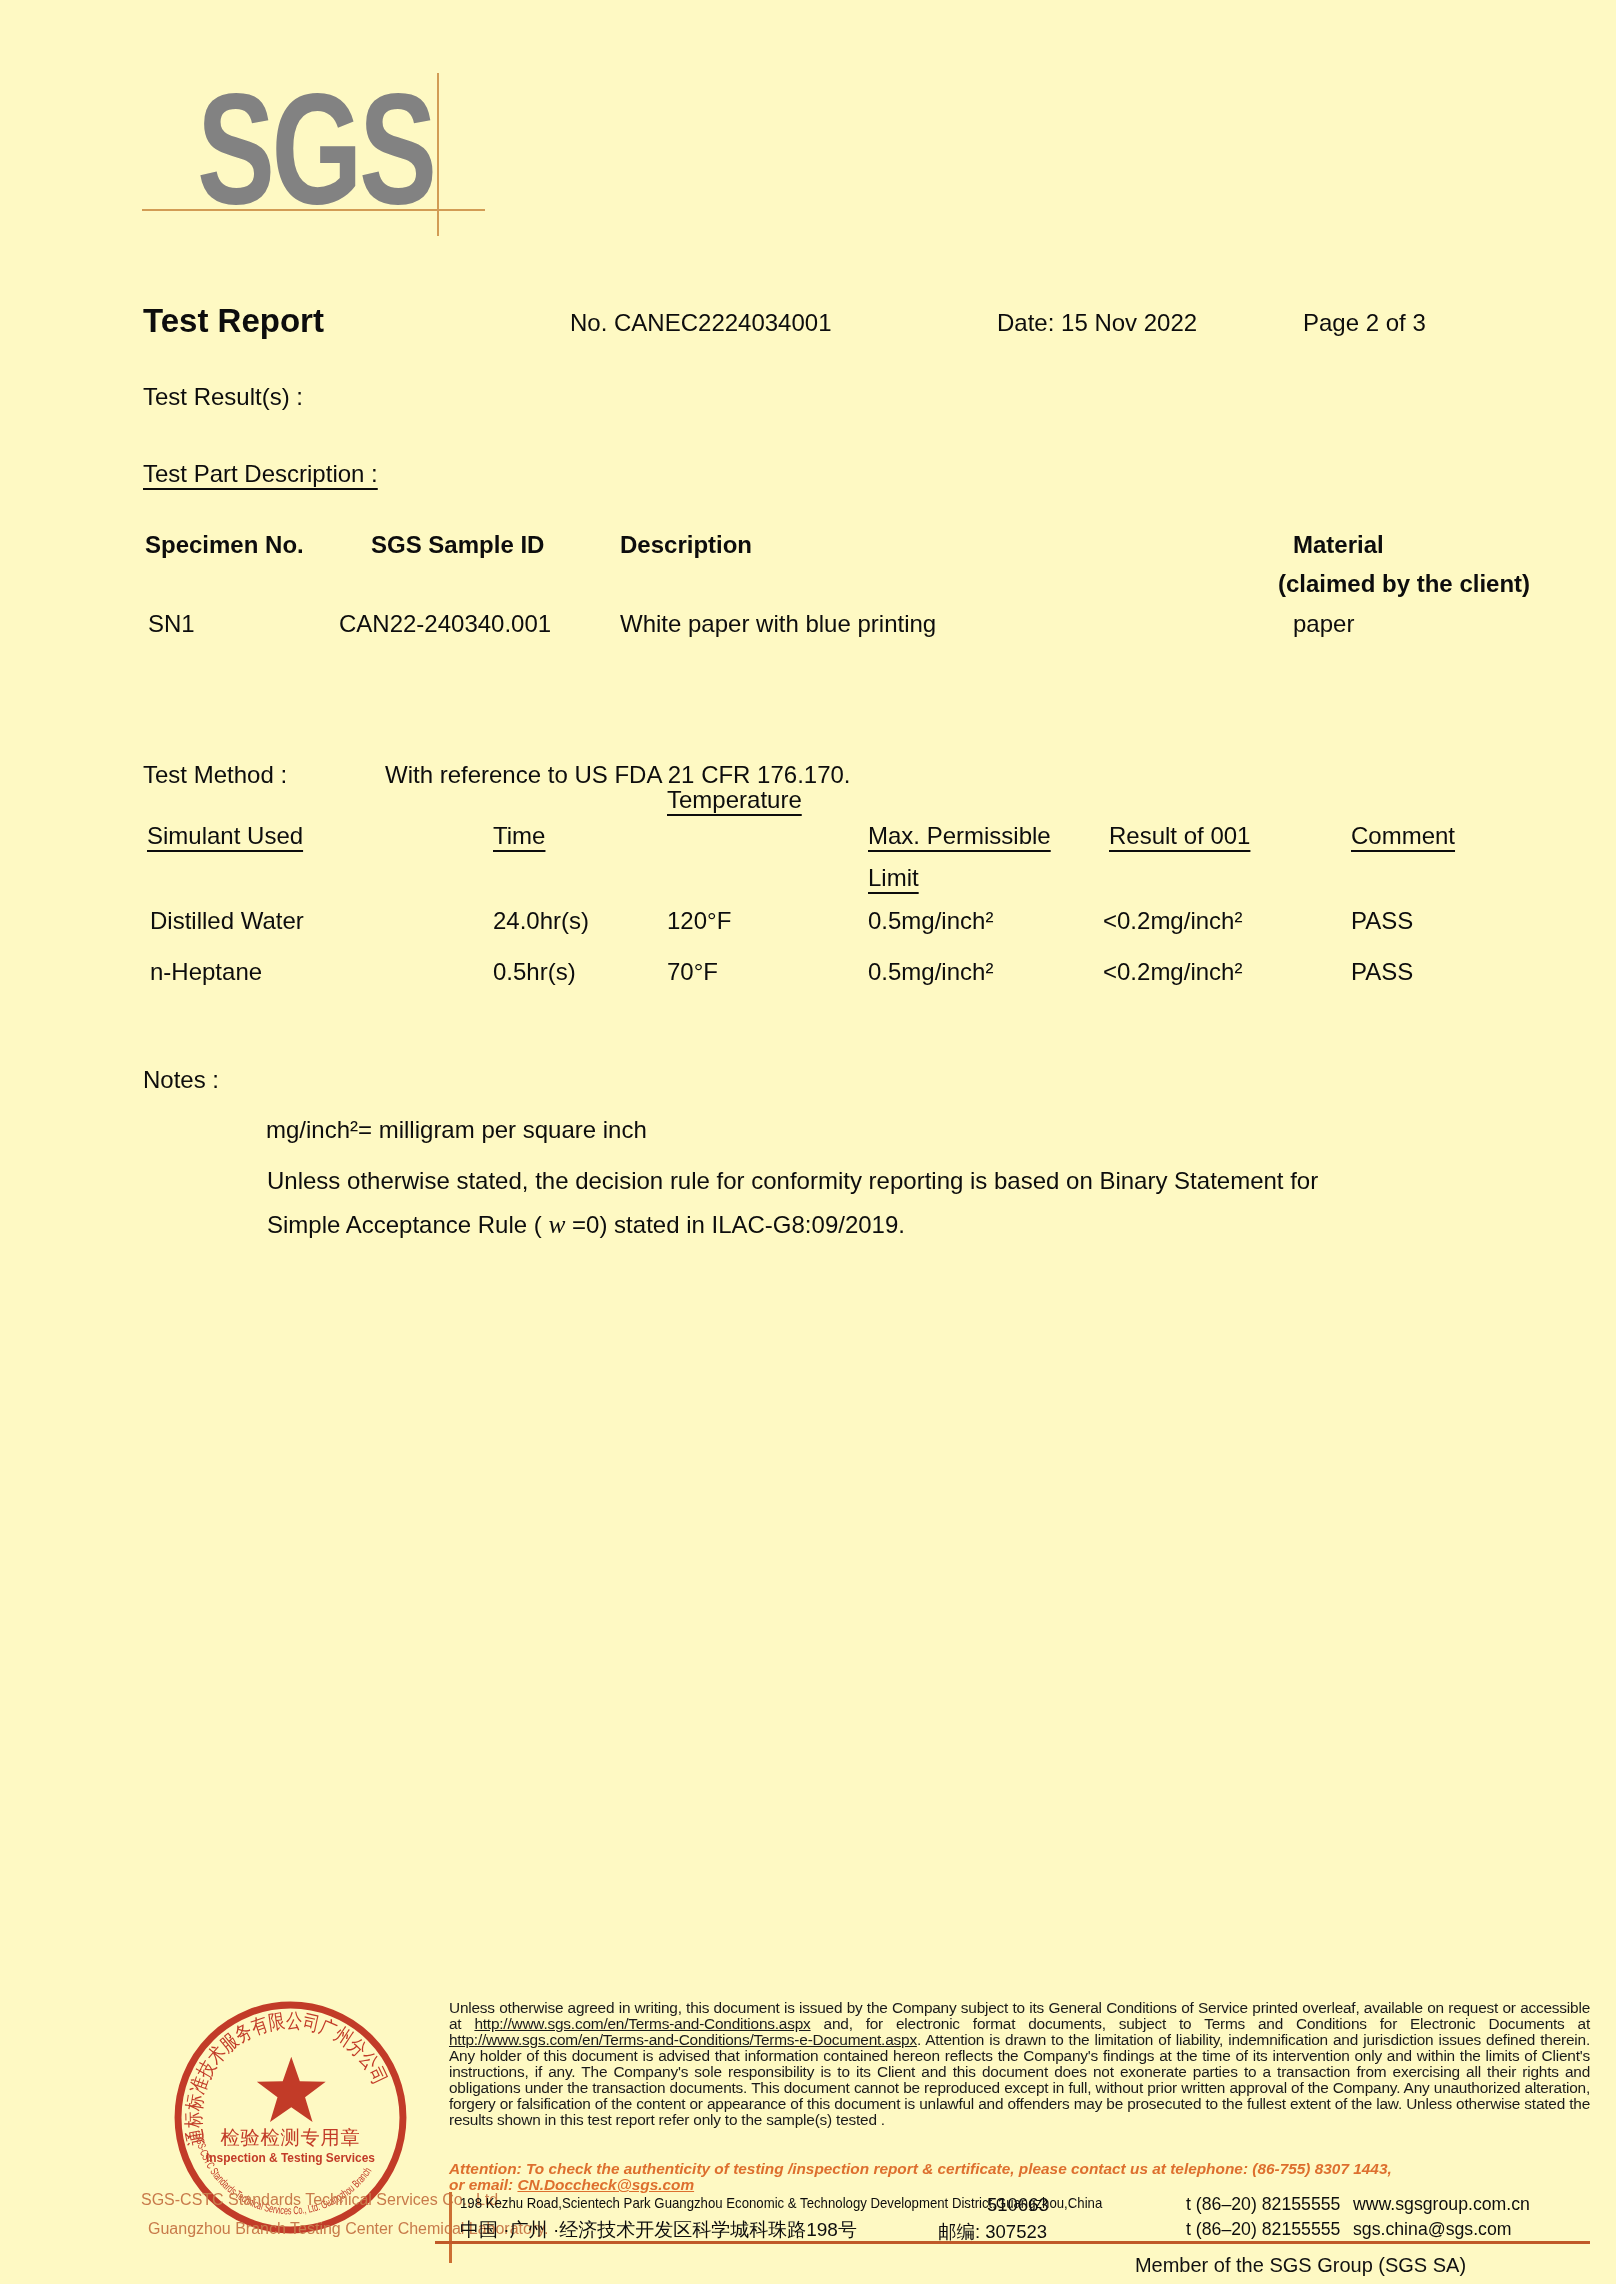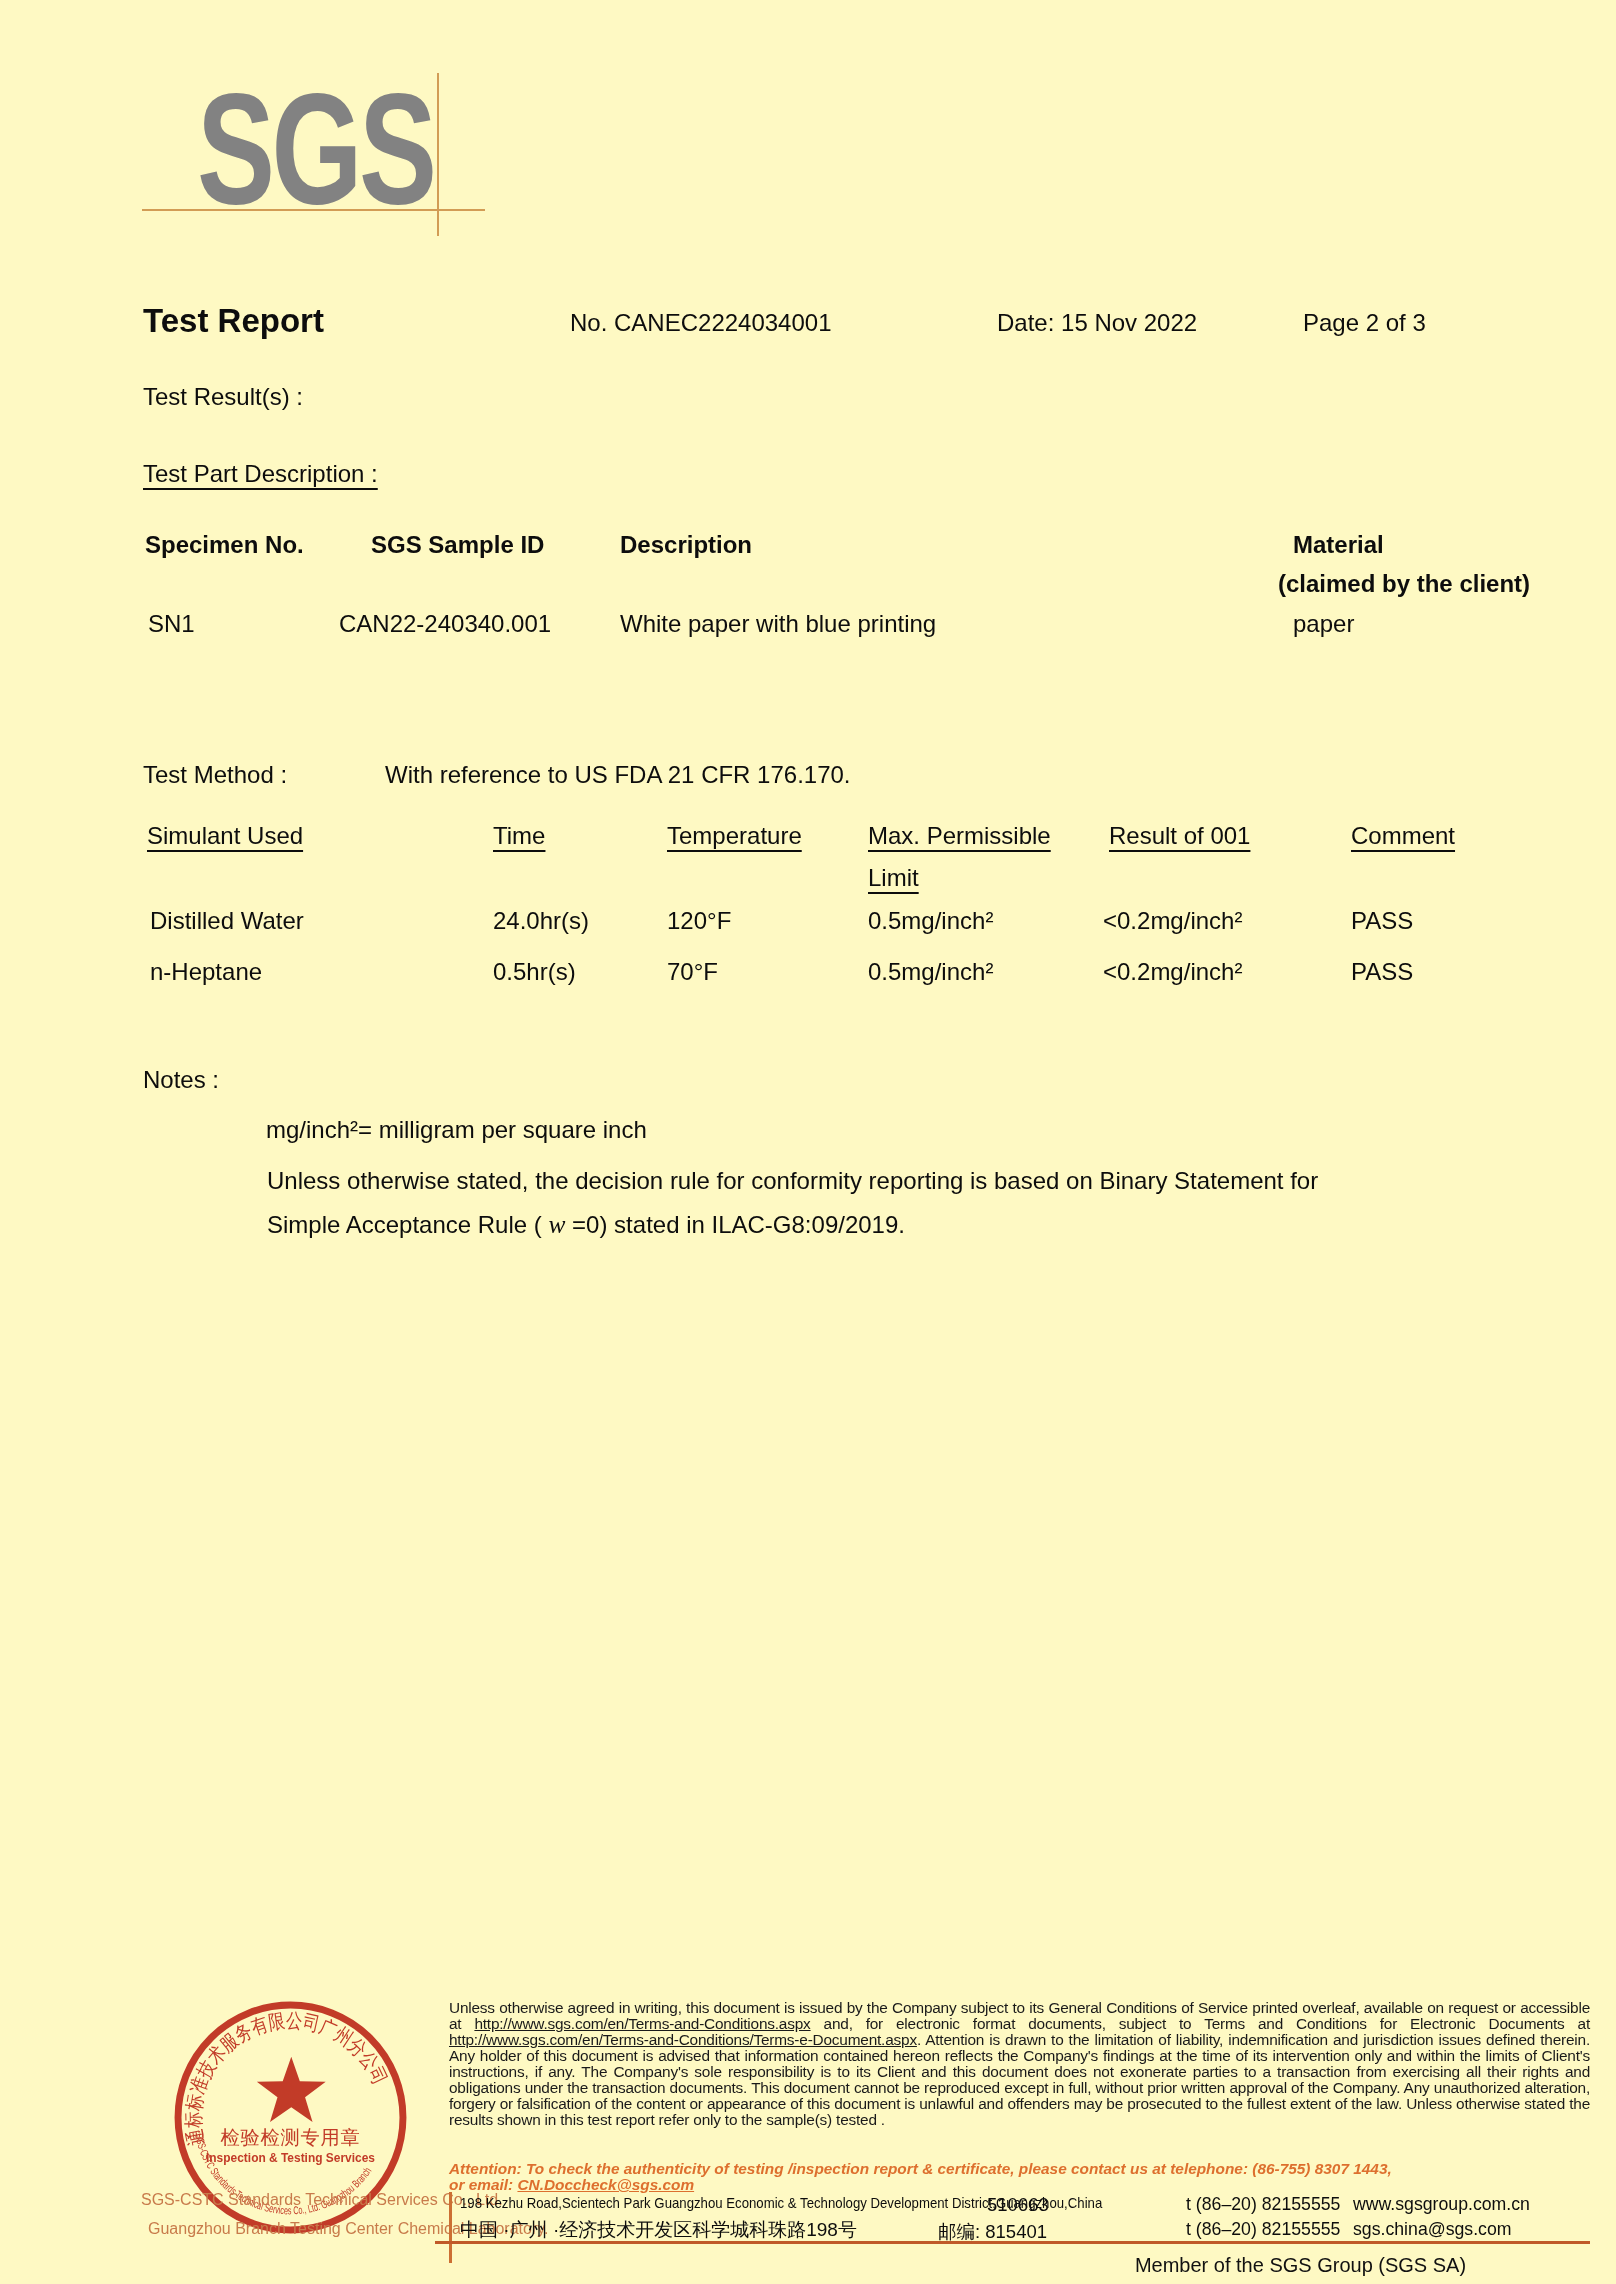--- a/index.html
+++ b/index.html
@@ -75,21 +75,21 @@
 
   <div class="abs body-text" style="left:143px;top:761px;">Test Method :</div>
   <div class="abs body-text" style="left:385px;top:761px;">With reference to US FDA 21 CFR 176.170.</div>
 
   <div class="abs body-text center" style="left:147px;top:822px;width:246px;">
     <span class="ul1">Simulant Used</span>
   </div>
   <div class="abs body-text center" style="left:493px;top:822px;width:154px;">
     <span class="ul1">Time</span>
   </div>
-  <div class="abs body-text center" style="left:667px;top:822px;width:200px;">
+  <div class="abs body-text center" style="left:667px;top:786px;width:200px;">
     <span class="ul1">Temperature</span>
   </div>
   <div class="abs body-text center" style="left:868px;top:822px;width:262px;">
     <span class="ul1">Max. Permissible</span>
   </div>
   <div class="abs body-text center" style="left:868px;top:864px;width:262px;">
     <span class="ul1">Limit</span>
   </div>
   <div class="abs body-text center" style="left:1109px;top:822px;width:231px;">
     <span class="ul1">Result of 001</span>
@@ -142,21 +142,21 @@
   <div class="abs attention" style="left:449px;top:2161px;"><span>Attention: To check the authenticity of testing /inspection report &amp; certificate, please contact us at telephone: (86-755) 8307 1443, </span><br><span>or email: </span><span class="att-email">CN.Doccheck@sgs.com</span></div>
 
   <div class="abs footer-vline" style="left:449px;top:2192px;height:71px;"></div>
 
   <div class="abs addr-en" style="left:460px;top:2195px;">198 Kezhu Road,Scientech Park Guangzhou Economic &amp; Technology Development District,Guangzhou,China</div>
   <div class="abs addr-num" style="left:987px;top:2194px;">510663</div>
   <div class="abs addr-meta" style="left:1186px;top:2194px;">t (86–20) 82155555</div>
   <div class="abs addr-meta" style="left:1353px;top:2194px;">www.sgsgroup.com.cn</div>
 
   <div class="abs addr-cn" style="left:460px;top:2217px;">中国 ·广州 ·经济技术开发区科学城科珠路198号</div>
-  <div class="abs addr-num" style="left:938px;top:2219px;">邮编: 815401</div>
+  <div class="abs addr-num" style="left:938px;top:2219px;">邮编: 307523</div>
   <div class="abs addr-meta" style="left:1186px;top:2219px;">t (86–20) 82155555</div>
   <div class="abs addr-meta" style="left:1353px;top:2219px;">sgs.china@sgs.com</div>
 
   <div class="abs footer-hline" style="left:435px;top:2241px;width:1155px;"></div>
 
   <div class="abs member-line" style="left:1062px;top:2254px;width:477px;text-align:center;">Member of the SGS Group (SGS SA)</div>
 
 </div>
 
 

